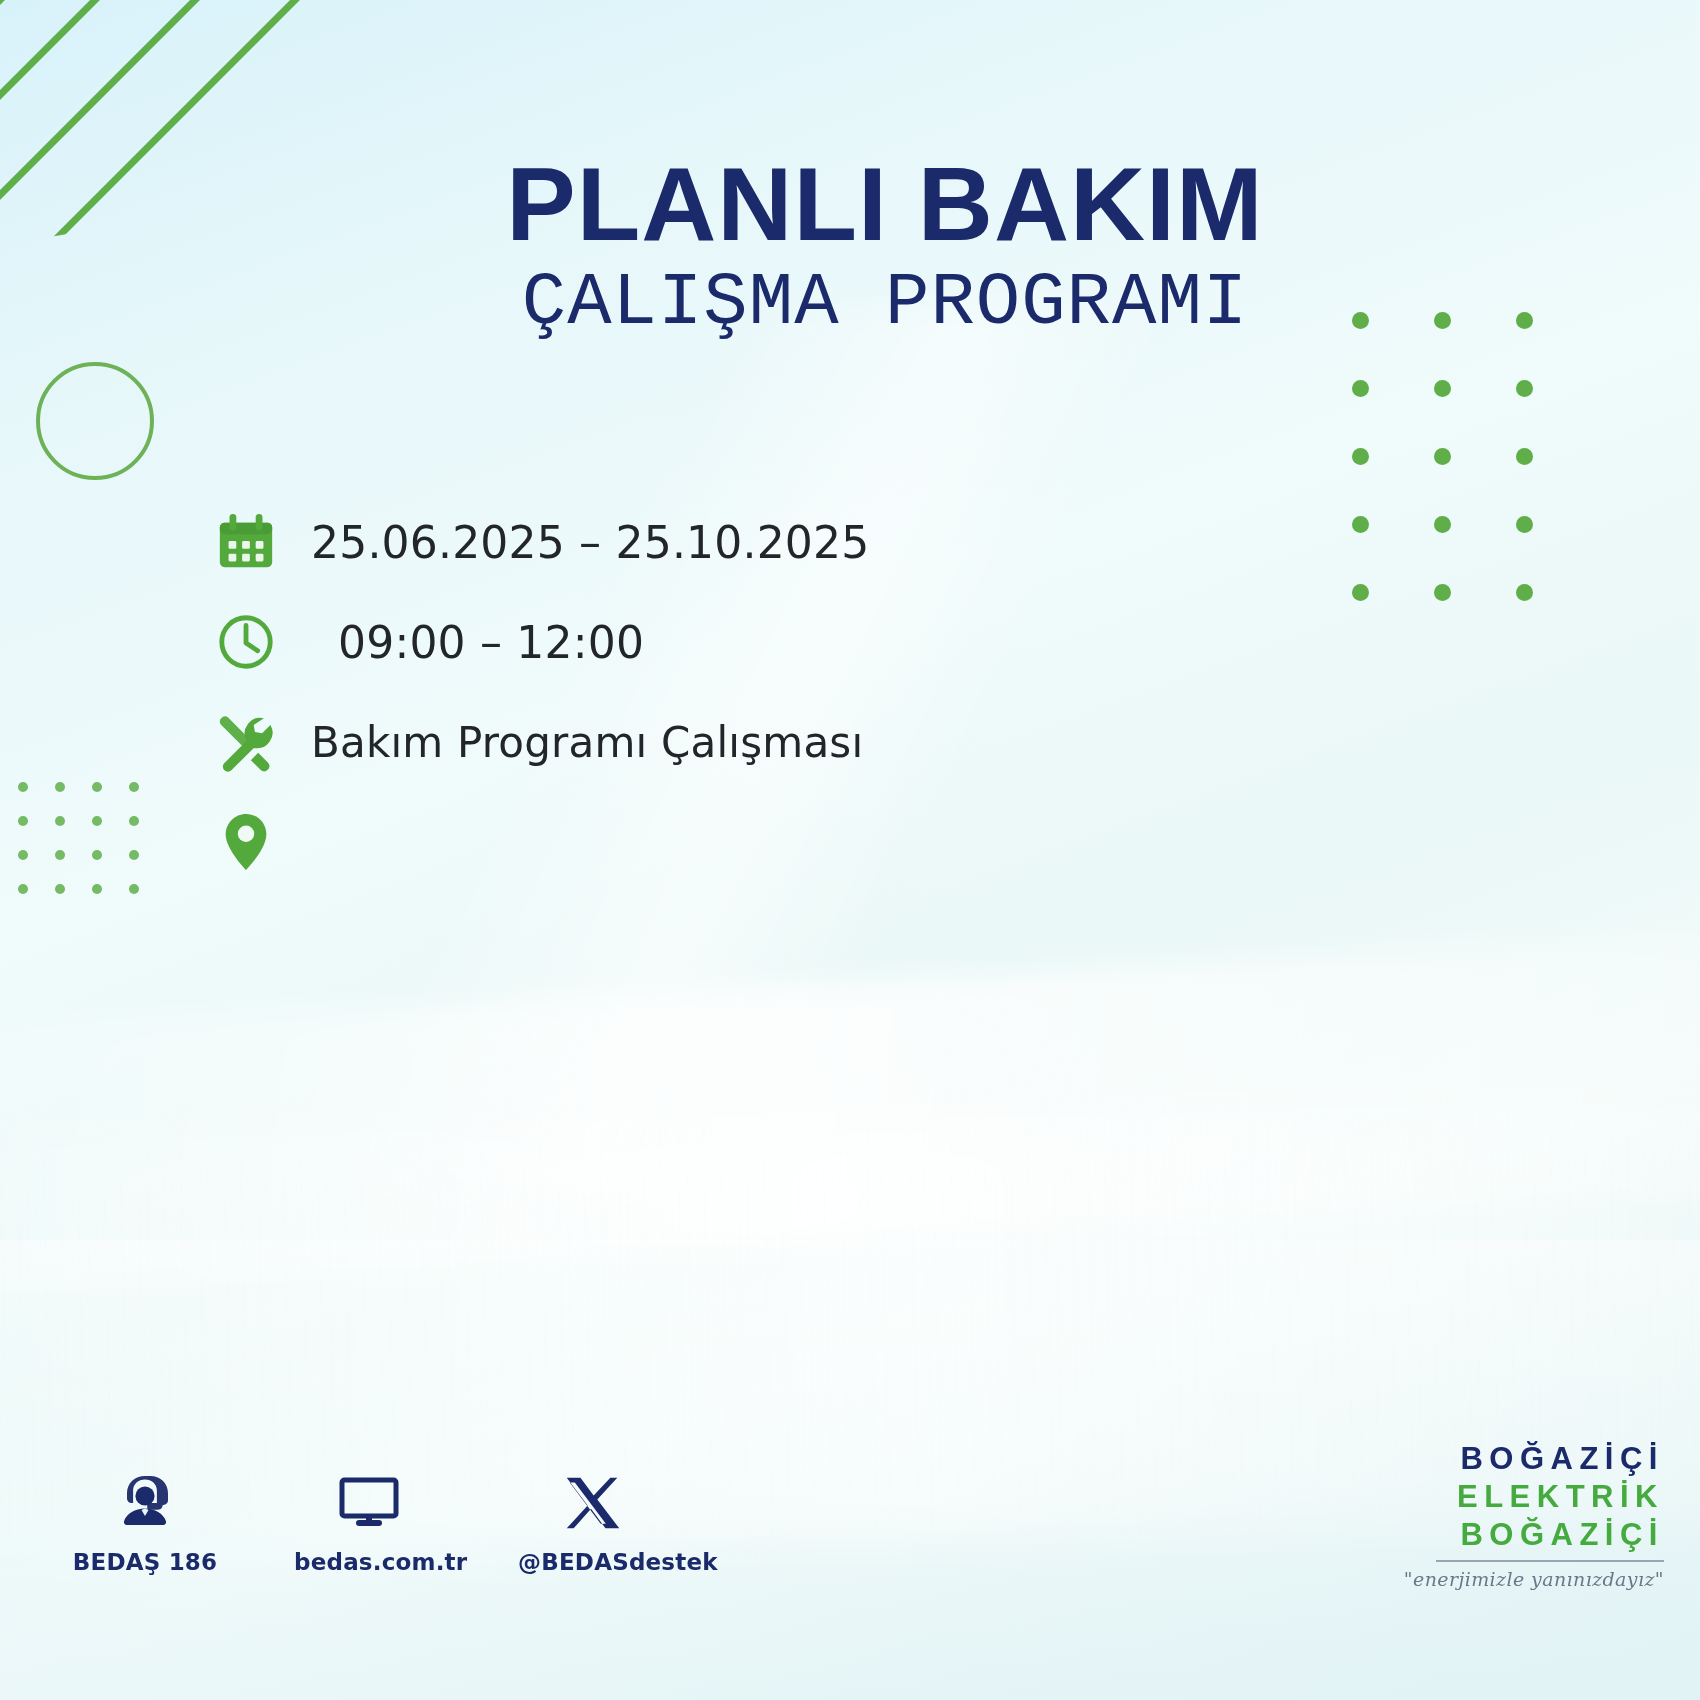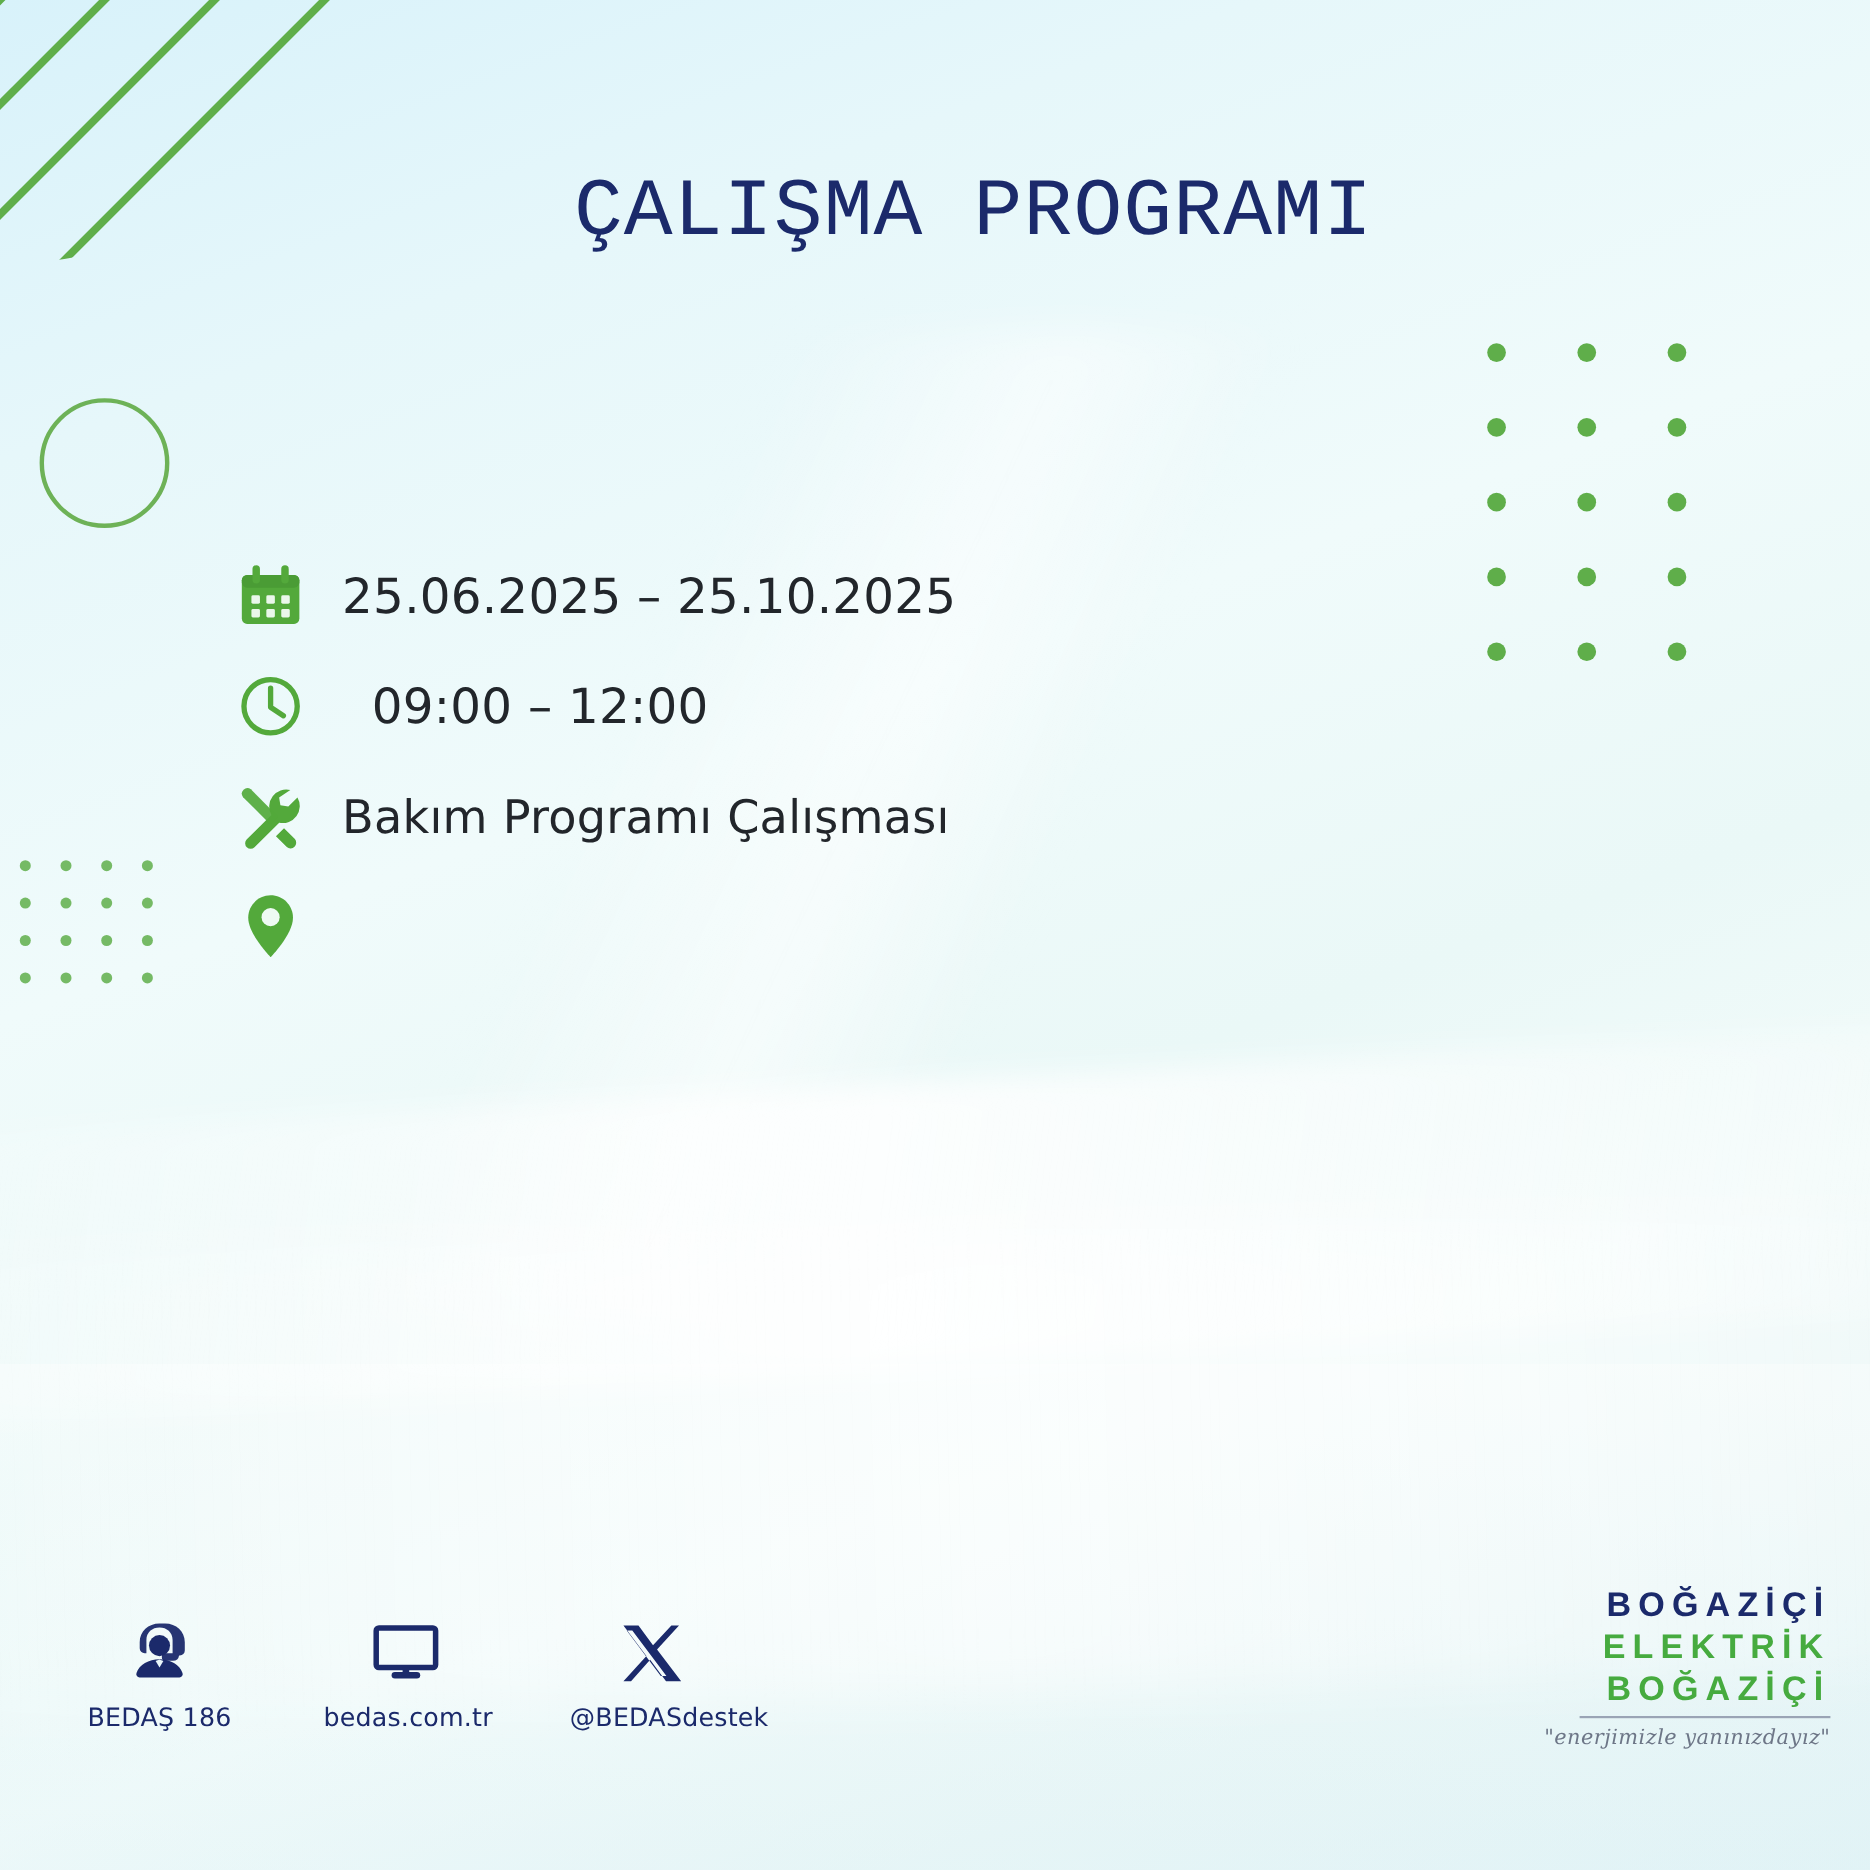--- a/index.html
+++ b/index.html
@@ -168,21 +168,21 @@
     height: 78px;
     display: flex;
     align-items: flex-end;
     justify-content: center;
   }
   .flink .flabel {
     display: block;
     margin-top: 16px;
     font-family: "DejaVu Sans", sans-serif;
     font-size: 23px;
-    font-weight: normal;
+    font-weight: bold;
     color: #1b2a6b;
     letter-spacing: .2px;
     white-space: nowrap;
     text-align: center;
   }
 
   
   .brand {
     position: absolute;
     right: 36px;
@@ -277,20 +277,21 @@
       <span></span>
       <span></span>
       <span></span>
     <span></span>
       <span></span>
       <span></span>
       <span></span>
   </div>
 
   <div class="title-block">
+    <h1 class="title-main">PLANLI BAKIM</h1>
     <h2 class="title-sub">ÇALIŞMA PROGRAMI</h2>
   </div>
 
   <div class="info">
 
     <div class="info-row row-date">
       <span class="info-icon">
         <svg width="62" height="62" viewBox="0 0 64 64" fill="#53a93b">
           <rect x="5" y="12" width="54" height="46" rx="5"></rect>
           <rect x="5" y="12" width="54" height="12" rx="5" fill="#4a9c35"></rect>

